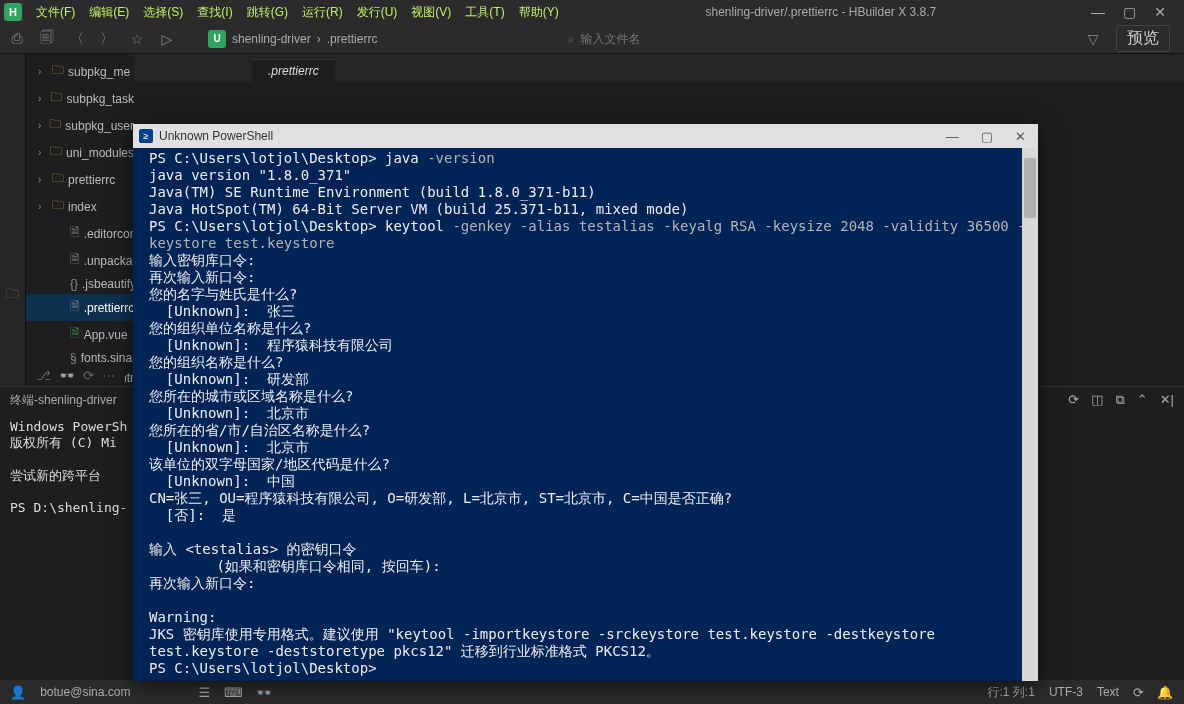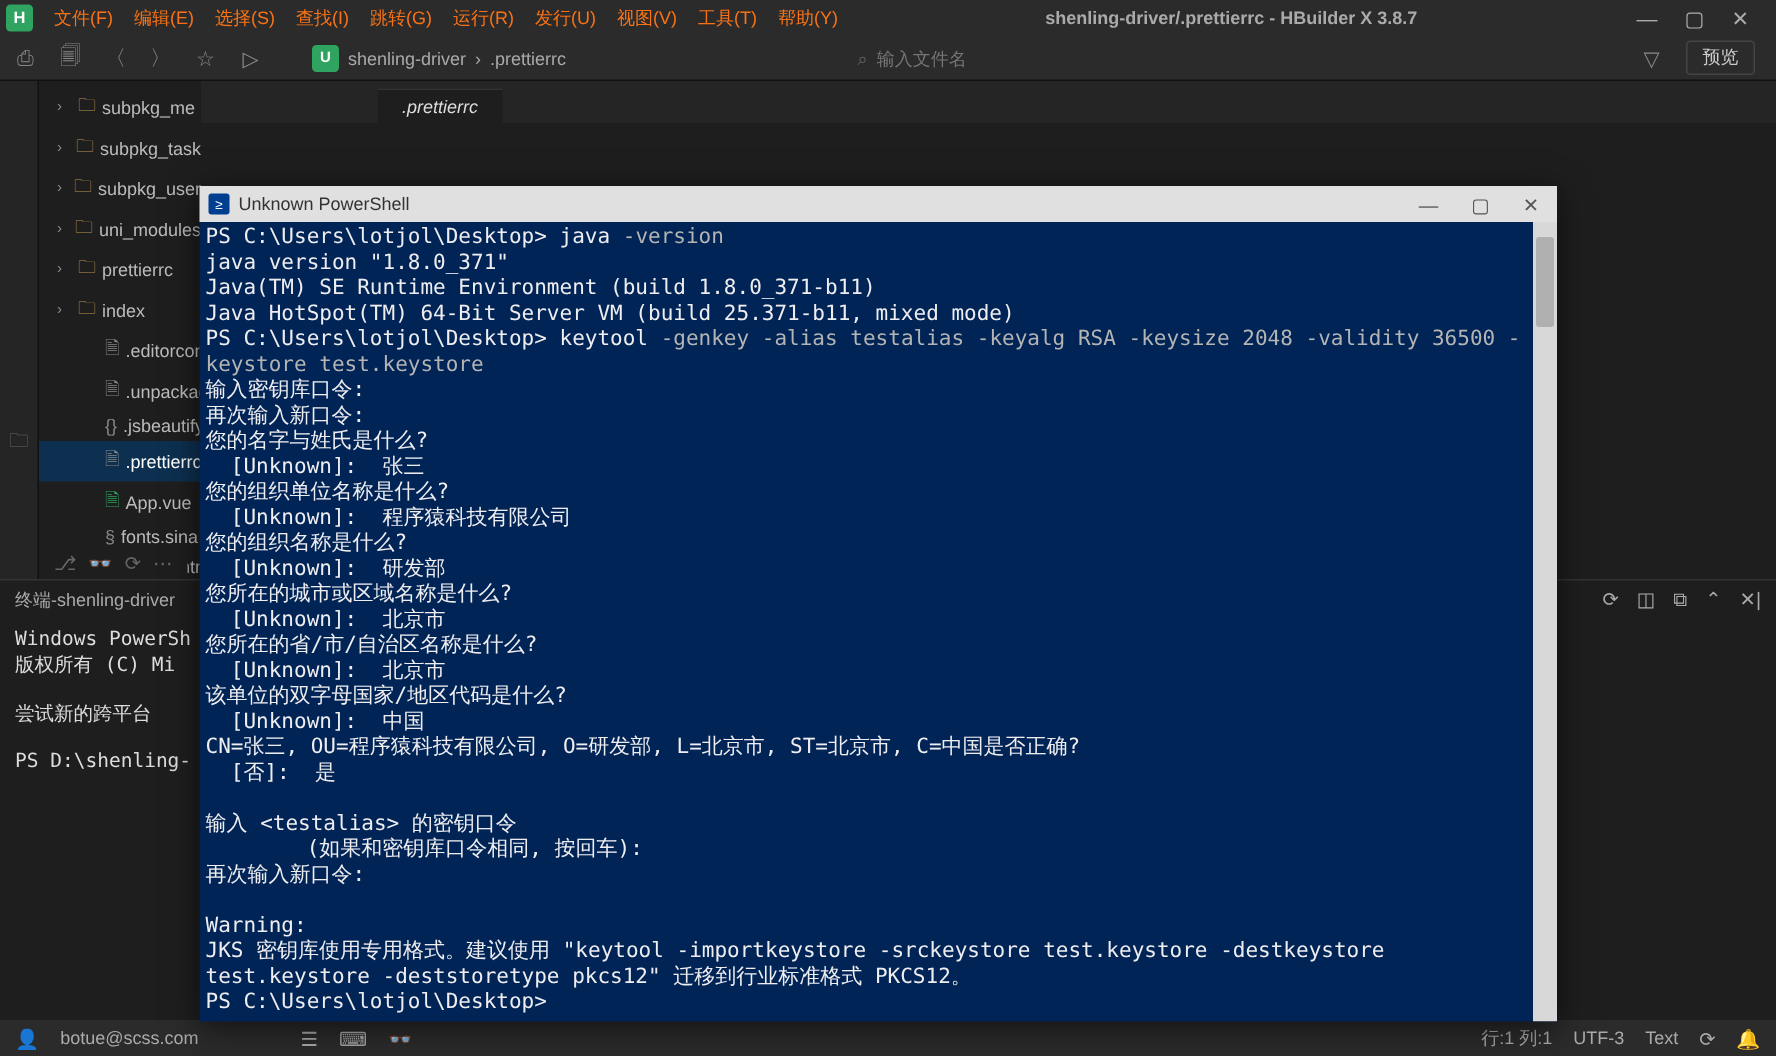--- a/index.html
+++ b/index.html
@@ -24,25 +24,25 @@
   width: 18px; height: 18px;
   background: #2fa360;
   border-radius: 3px;
   display: flex; align-items: center; justify-content: center;
   color: #fff; font-size: 11px; font-weight: bold;
   margin-right: 6px;
 }
 .menubar-item {
   padding: 2px 6px;
   font-size: 12px;
-  color: #f97316;
+  color: #bef264;
   cursor: pointer;
 }
 .titlebar .spacer { flex: 1; }
-.titlebar-title { font-size: 12px; color: #aaa; font-weight: bold; }
+.titlebar-title { font-size: 12px; color: #aaa; }
 .win-controls { display: flex; align-items: center; gap: 18px; padding: 0 14px; color: #aaa; font-size: 14px; }
 .win-controls span { cursor: pointer; }
 
 .toolbar {
   height: 30px;
   background: #2b2b2b;
   display: flex;
   align-items: center;
   padding: 0 8px;
   gap: 12px;
@@ -67,21 +67,21 @@
   color: #666; font-size: 12px;
   width: 320px;
 }
 .search-wrap input {
   background: transparent; border: none; color: #ccc; font-size: 12px;
   outline: none; width: 200px;
 }
 .toolbar-right { display: flex; align-items: center; gap: 14px; padding: 0 6px; }
 .preview-btn {
   border: 1px solid #444; padding: 2px 10px; border-radius: 3px;
-  color: #ccc; font-size: 12px; cursor: pointer;
+  color: #ccc; font-size: 16px; cursor: pointer;
 }
 
 .editor-area {
   display: flex;
   height: calc(100% - 24px - 30px - 24px);
   position: relative;
 }
 .sidebar-icons {
   width: 26px; background: #252525; border-right: 1px solid #111;
   display: flex; flex-direction: column; align-items: center;
@@ -178,21 +178,21 @@
 }
 .ps-title .tleft { display: flex; align-items: center; gap: 6px; }
 .ps-icon {
   width: 14px; height: 14px; background: #003e8f; border-radius: 2px;
   display: inline-flex; align-items: center; justify-content: center;
   color: #fff; font-size: 9px;
 }
 .ps-title .tright { display: flex; gap: 22px; color: #555; font-size: 13px; padding-right: 6px; }
 .ps-title .tright span { cursor: pointer; }
 .ps-body {
-  flex: 1; overflow: hidden; padding: 2px 4px 0 4px;
+  flex: 1; overflow: hidden; padding: 2px 4px 0 16px;
   line-height: 17px;
   white-space: pre-wrap;
   position: relative;
 }
 .ps-scroll {
   position: absolute; right: 0; top: 0; bottom: 0; width: 16px;
   background: #d8d8d8;
 }
 .ps-thumb {
   position: absolute; left: 2px; right: 2px; top: 10px; height: 60px;
@@ -397,21 +397,21 @@
       <div class="ps-scroll">
         <div class="ps-thumb"></div>
       </div>
     </div>
   </div>
 </div>
 
 <div class="statusbar">
   <div class="left">
     <span class="iconbtn">👤</span>
-    <span>botue@scss.com</span>
+    <span>botue@sina.com</span>
     <span style="width:40px"></span>
     <span class="iconbtn">☰</span>
     <span class="iconbtn">⌨</span>
     <span class="iconbtn">👓</span>
   </div>
   <div class="right">
     <span>行:1 列:1</span>
     <span>UTF-3</span>
     <span>Text</span>
     <span class="iconbtn">⟳</span>

